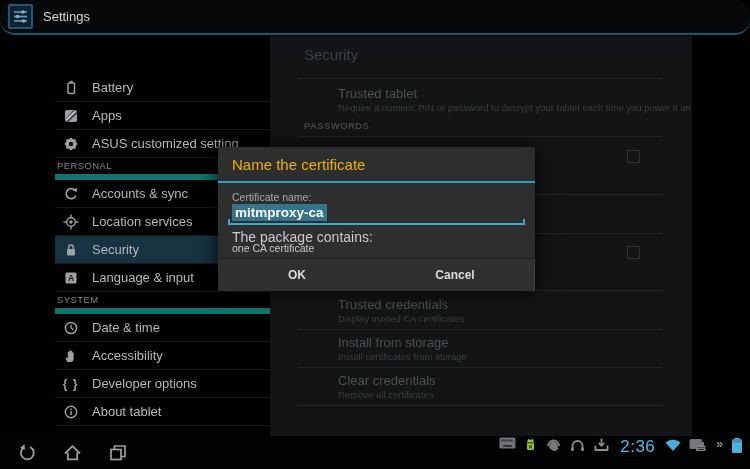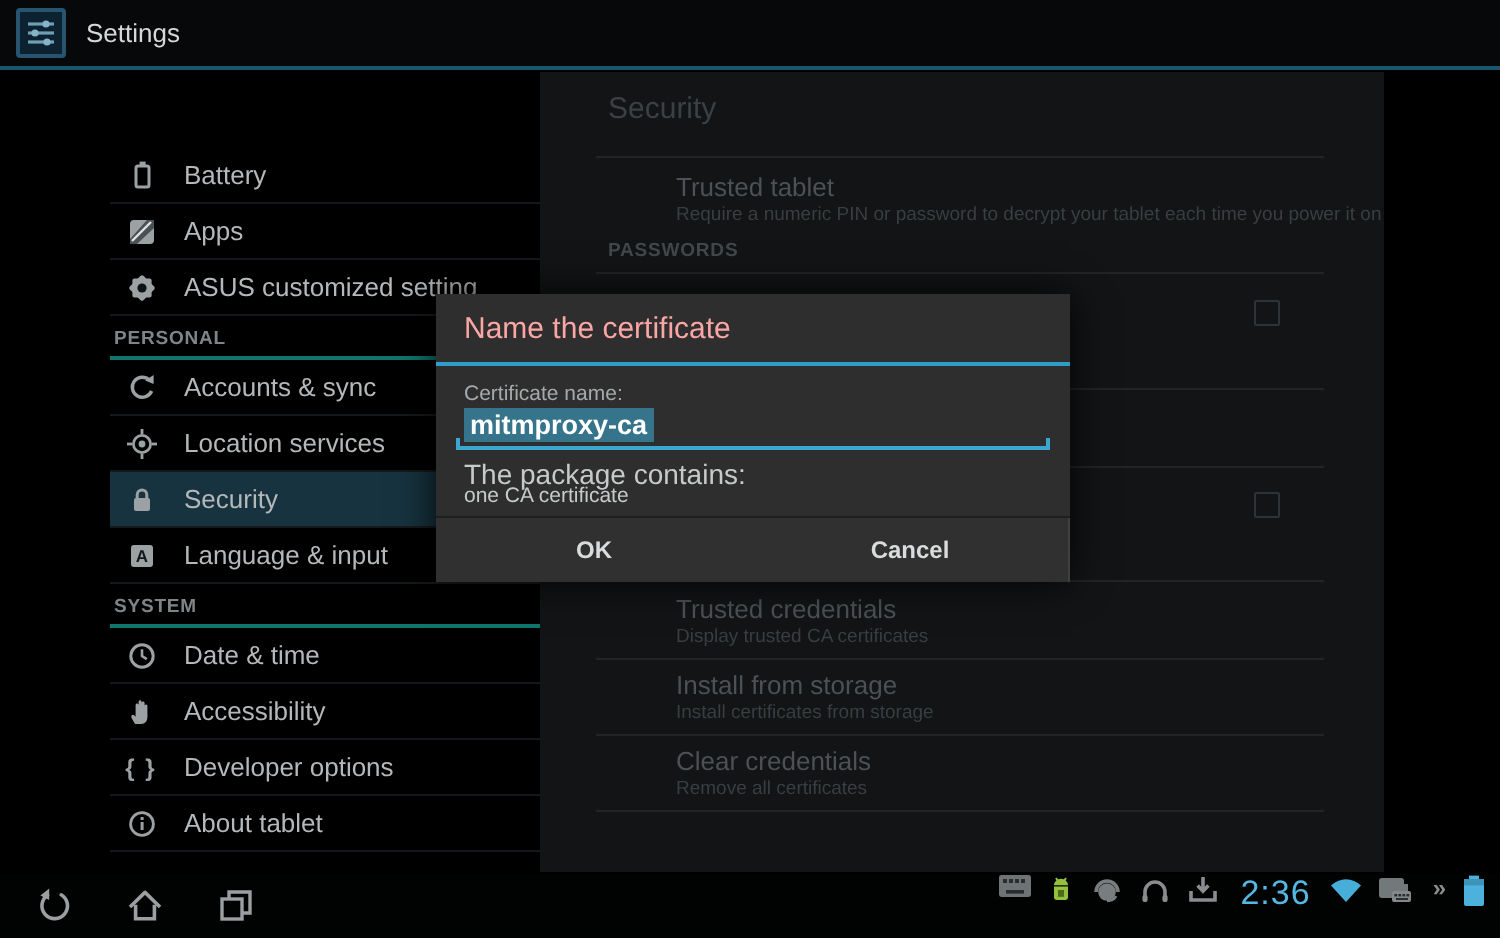--- a/index.html
+++ b/index.html
@@ -1,49 +1,49 @@
 <!DOCTYPE html>
 <html><head>
 <meta charset="utf-8">
 <style>
   html,body{margin:0;padding:0;background:#000;}
   .screen{position:relative;width:750px;height:469px;background:#000;overflow:hidden;
           font-family:"Liberation Sans", sans-serif; -webkit-font-smoothing:antialiased;}
 
   
   .appbar{position:absolute;left:0;top:0;width:750px;height:33px;background:#070809;
-          border-bottom:2px solid #1b5670;display:flex;align-items:center;}
+          border-bottom:2px solid #1b5670;display:flex;align-items:center;border-radius:15px;}
   .app-icon{width:25px;height:25px;margin-left:8px;background:#0d2231;border:2px solid #27546e;
             border-radius:2px;display:flex;align-items:center;justify-content:center;box-sizing:border-box;}
   .app-title{color:#d5d8d9;font-size:13px;margin-left:10px;}
 
   
   .sidebar{position:absolute;left:55px;top:52px;width:215px;margin-top:22px;}
   .srow{height:28px;display:flex;align-items:center;border-bottom:1px solid #16191b;box-sizing:border-box;cursor:pointer;}
   .srow.selected{background:#16333f;}
   .sicon{width:17px;height:17px;margin-left:7px;display:flex;align-items:center;justify-content:center;flex:none;}
   .slabel{color:#b5b8ba;font-size:13px;margin-left:13px;white-space:nowrap;}
-  .shdr{height:22px;display:flex;align-items:flex-end;padding-bottom:3px;border-bottom:2px solid #0f766e;
-        color:#7e8589;font-size:9.5px;font-weight:bold;letter-spacing:.4px;box-sizing:border-box;padding-left:2px;}
+  .shdr{height:22px;display:flex;align-items:flex-end;padding-bottom:3px;border-bottom:6px solid #0f766e;
+        color:#7e8589;font-size:9.5px;font-weight:normal;letter-spacing:.4px;box-sizing:border-box;padding-left:2px;}
   .braces{color:#9ca1a4;font-size:12px;font-weight:bold;letter-spacing:1px;}
 
   
   .panel{position:absolute;left:270px;top:36px;width:422px;height:400px;background:#121415;}
   .ptitle{position:absolute;left:34px;top:10px;font-size:15px;color:#3a4144;}
   .pdiv{position:absolute;left:28px;width:364px;height:1px;background:#212527;}
   .item-title{position:absolute;left:68px;font-size:13px;color:#4b5154;white-space:nowrap;}
   .item-sub{position:absolute;left:68px;font-size:9.5px;color:#393e41;white-space:nowrap;}
   .pshdr{position:absolute;left:34px;font-size:9.5px;font-weight:bold;color:#42474b;letter-spacing:.4px;}
   .cbx{position:absolute;left:357px;width:11px;height:11px;border:1px solid #2d3336;border-radius:1px;background:transparent;}
 
   
   .dialog{position:absolute;left:218px;top:147px;width:317px;height:144px;background:#2e2e2e;
           box-shadow:0 0 18px rgba(0,0,0,.85);z-index:5;}
   .dlg-titlebar{height:34px;display:flex;align-items:center;border-bottom:2px solid #2d9ec9;}
-  .dlg-title{color:#fca5a5;font-size:15px;margin-left:14px;}
+  .dlg-title{color:#eab308;font-size:15px;margin-left:14px;}
   .dlg-label{position:absolute;left:14px;top:44px;font-size:10.5px;color:#a6a9ab;}
   .dlg-input{position:absolute;left:10px;top:56px;width:297px;height:22px;cursor:text;}
   .dlg-input .seltext{position:absolute;left:4px;top:1px;font-size:13.5px;font-weight:bold;color:#ffffff;
                       background:#35748a;padding:1px 3px;}
   .dlg-underline{position:absolute;left:0;bottom:0;width:100%;height:2px;background:#3aa7d0;}
   .dlg-underline:before,.dlg-underline:after{content:"";position:absolute;bottom:0;width:2px;height:6px;background:#3aa7d0;}
   .dlg-underline:before{left:0;} .dlg-underline:after{right:0;}
   .dlg-pkg1{position:absolute;left:14px;top:82px;font-size:14px;color:#c7cacb;}
   .dlg-pkg2{position:absolute;left:14px;top:95px;font-size:10.5px;color:#c7cacb;}
   .dlg-buttons{position:absolute;left:0;bottom:0;width:100%;height:32px;display:flex;background:#303030;border-top:1px solid #1e1e1e;}

